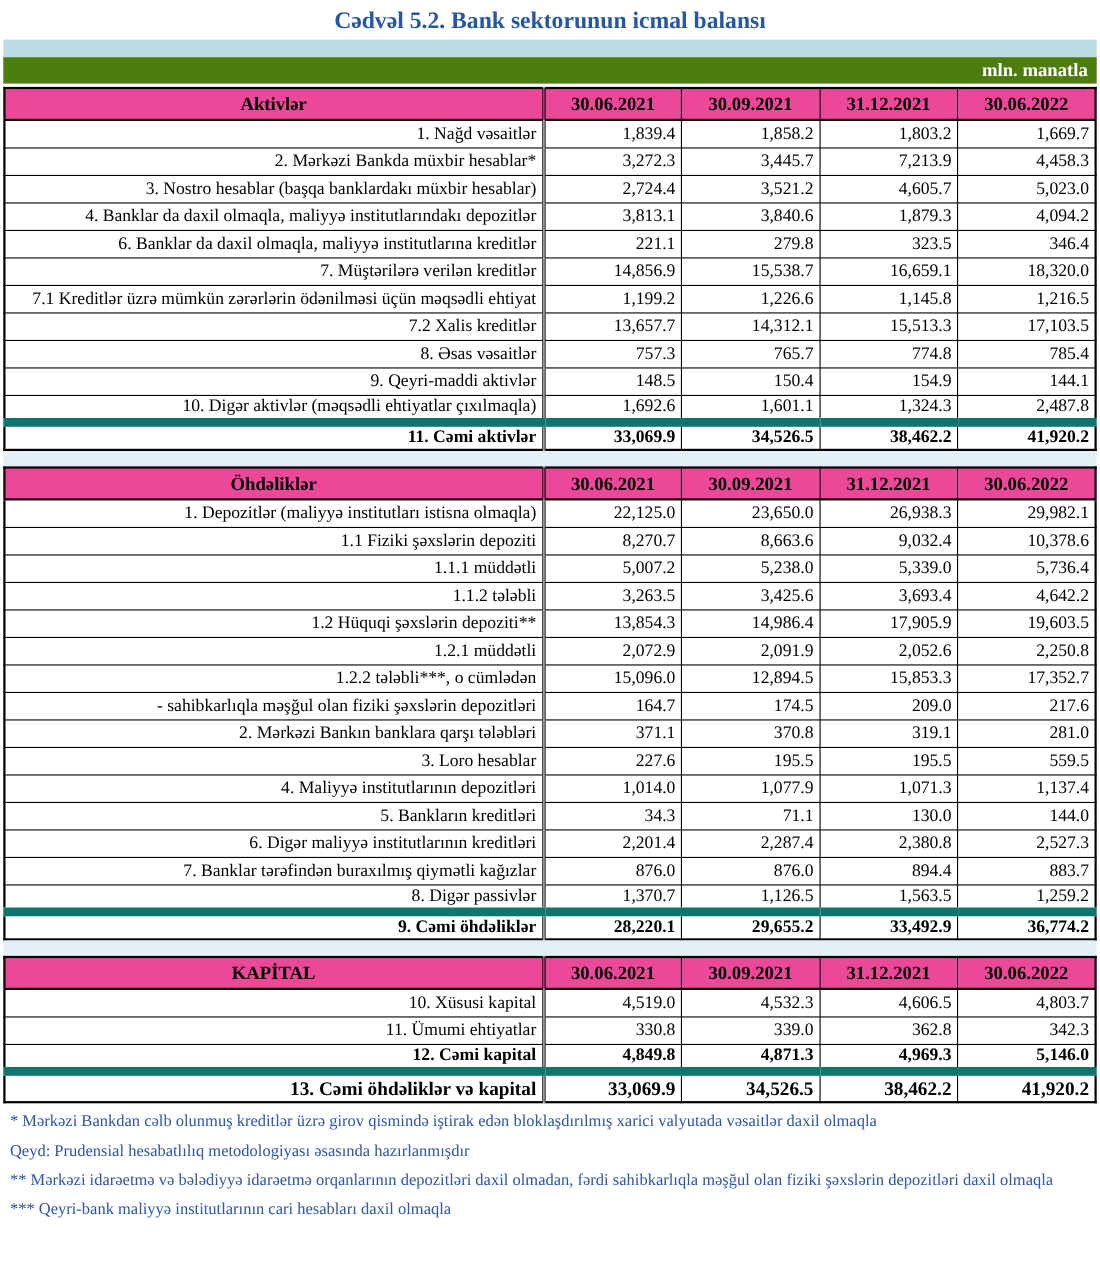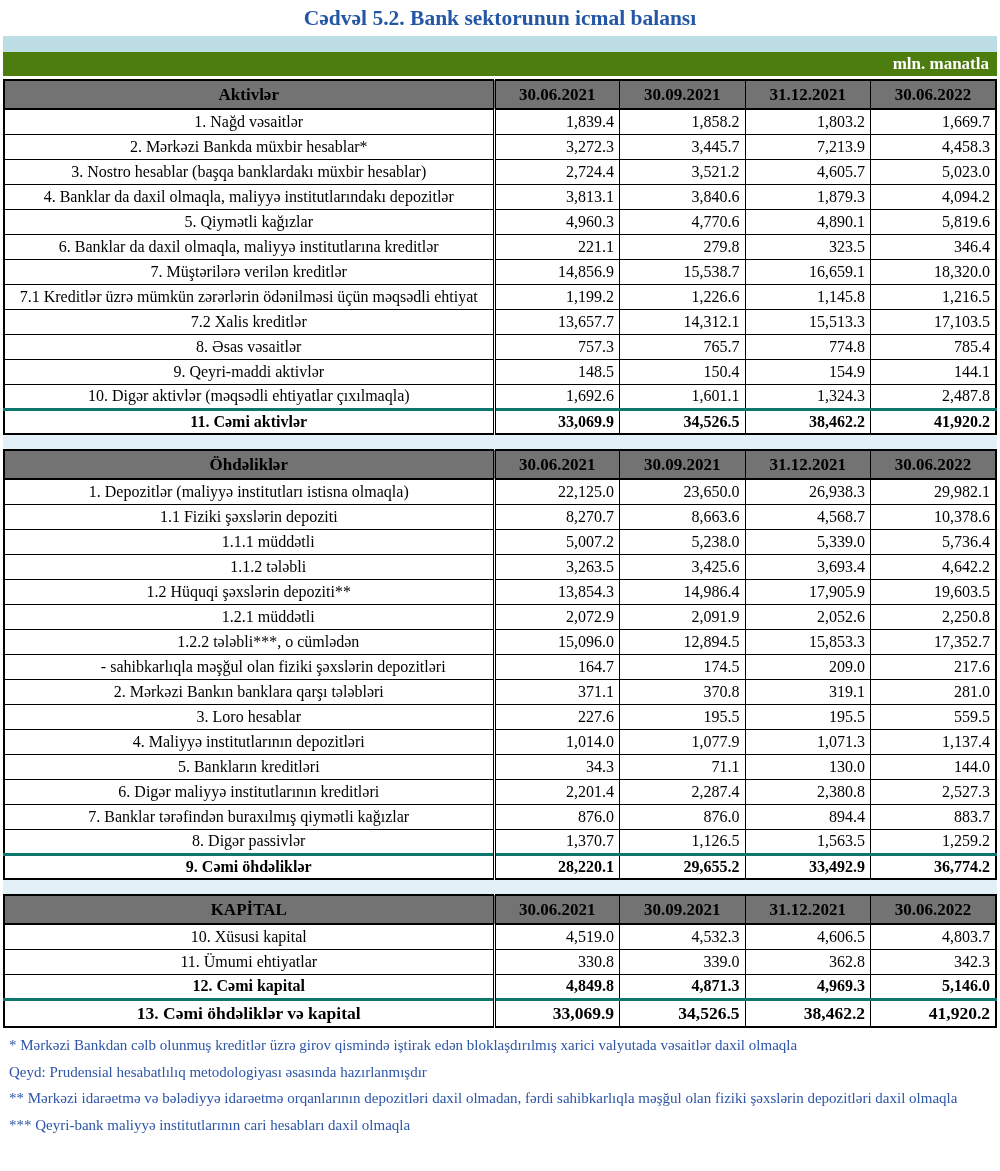--- a/index.html
+++ b/index.html
@@ -28,41 +28,41 @@
     margin-bottom: 3px;
   }
 
   table.fin {
     border-collapse: collapse;
     width: 994px;
     table-layout: fixed;
     border: 2px solid #000;
   }
   table.fin th {
-    background: #737373;
+    background: #ec4899;
     border: 1px solid #000;
     font-size: 17px; font-weight: bold;
     height: 29px; padding: 0 4px;
     color: #000; text-align: center;
   }
   table.fin th.lh { width: 490px; border-right: 3px double #000; }
   table.fin thead tr { border-bottom: 2px solid #000; }
   table.fin td {
     border: 1px solid #000;
     height: 25px;
     padding: 0 5px;
     font-size: 16px;
     white-space: nowrap; overflow: hidden;
     background: #fff; color: #000;
   }
-  table.fin td.label { text-align: center; border-right: 3px double #000; margin-top: 28px; }
+  table.fin td.label { text-align: right; border-right: 3px double #000; margin-top: 28px; }
   table.fin td.val   { text-align: right; }
   table.fin td.ind1  { padding-left: 44px; }
   table.fin td.ind2  { padding-left: 54px; }
-  table.fin tr.total td { border-top: 3px solid #0f766e; }
+  table.fin tr.total td { border-top: 8px solid #0f766e; }
   table.fin tr.total td, table.fin tr.bold td { font-weight: bold; }
   table.fin tr.grand td { font-size: 17.5px; height: 28px; }
 
   .gap { height: 14px; background: #e3f0f8; }
 
   .footnotes {
     margin-top: 9px;
     padding-left: 6px;
     color: #2d55a8;
     font-size: 15px;
@@ -114,27 +114,20 @@
           <td class="val">5,023.0</td>
         </tr>
         <tr>
           <td class="label">4. Banklar da daxil olmaqla, maliyyə institutlarındakı depozitlər</td>
           <td class="val">3,813.1</td>
           <td class="val">3,840.6</td>
           <td class="val">1,879.3</td>
           <td class="val">4,094.2</td>
         </tr>
         <tr>
-          <td class="label">5. Qiymətli kağızlar</td>
-          <td class="val">4,960.3</td>
-          <td class="val">4,770.6</td>
-          <td class="val">4,890.1</td>
-          <td class="val">5,819.6</td>
-        </tr>
-        <tr>
           <td class="label">6. Banklar da daxil olmaqla, maliyyə institutlarına kreditlər</td>
           <td class="val">221.1</td>
           <td class="val">279.8</td>
           <td class="val">323.5</td>
           <td class="val">346.4</td>
         </tr>
         <tr>
           <td class="label">7. Müştərilərə verilən kreditlər</td>
           <td class="val">14,856.9</td>
           <td class="val">15,538.7</td>
@@ -203,21 +196,21 @@
           <td class="label">1. Depozitlər (maliyyə institutları istisna olmaqla)</td>
           <td class="val">22,125.0</td>
           <td class="val">23,650.0</td>
           <td class="val">26,938.3</td>
           <td class="val">29,982.1</td>
         </tr>
         <tr>
           <td class="label">1.1 Fiziki şəxslərin depoziti</td>
           <td class="val">8,270.7</td>
           <td class="val">8,663.6</td>
-          <td class="val">4,568.7</td>
+          <td class="val">9,032.4</td>
           <td class="val">10,378.6</td>
         </tr>
         <tr>
           <td class="label ind1">1.1.1 müddətli</td>
           <td class="val">5,007.2</td>
           <td class="val">5,238.0</td>
           <td class="val">5,339.0</td>
           <td class="val">5,736.4</td>
         </tr>
         <tr>

